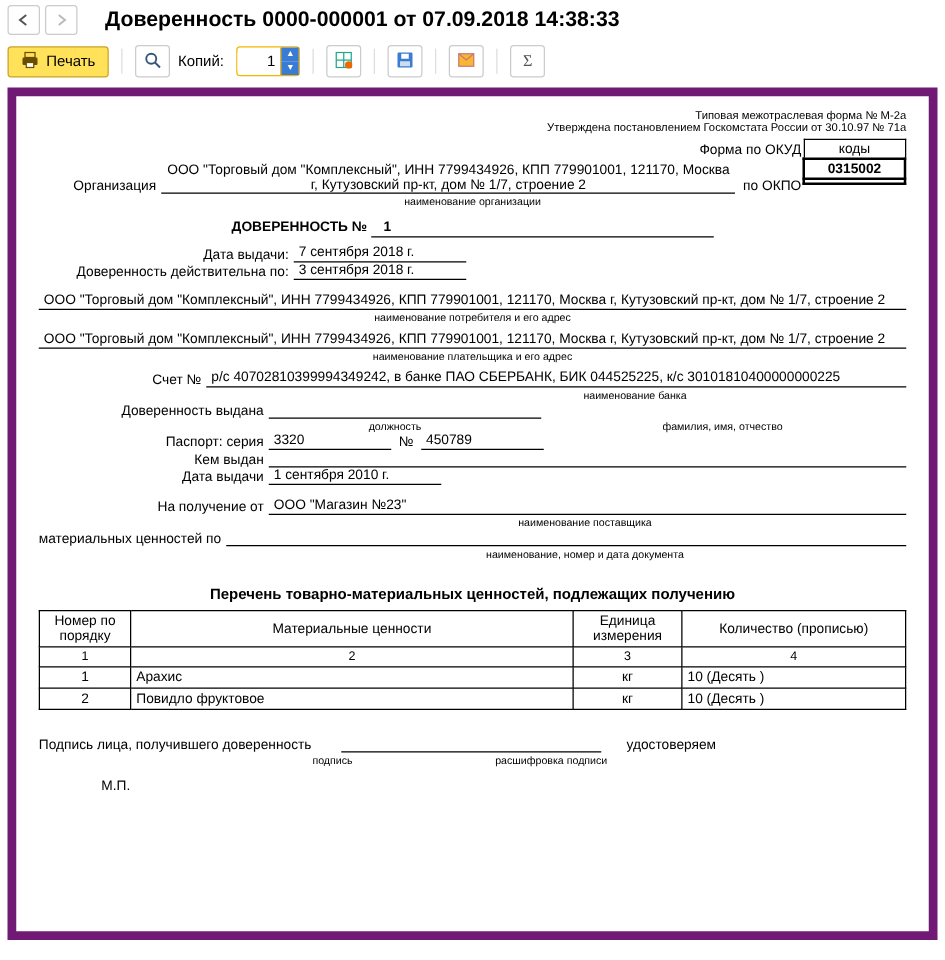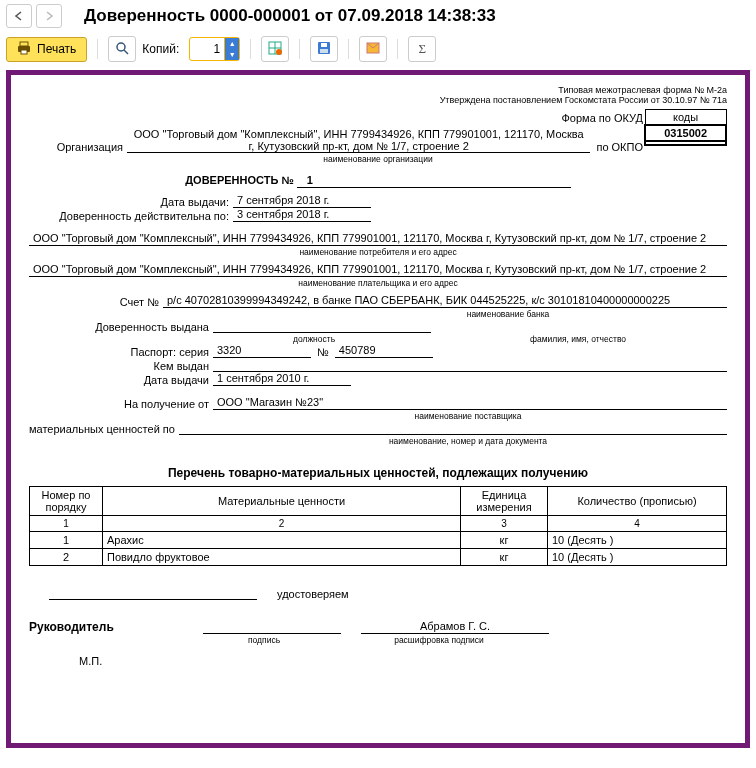--- a/index.html
+++ b/index.html
@@ -7,21 +7,21 @@
   .nav-btn { width:24px; height:22px; border:1px solid #ccc; border-radius:3px; background:#fff; display:flex; align-items:center; justify-content:center; cursor:pointer; }
   .doc-title { font-size:17px; font-weight:bold; margin-left:18px; font-family: Arial; }
   .action-bar { display:flex; align-items:center; gap:6px; padding:4px 6px 8px 6px; }
   .print-btn { background:#ffe25a; border:1px solid #c9a227; border-radius:3px; padding:3px 10px; display:flex; align-items:center; gap:6px; font-size:12px; cursor:pointer; }
   .icon-btn { width:26px; height:24px; border:1px solid #ccc; border-radius:3px; background:#fff; display:flex; align-items:center; justify-content:center; cursor:pointer; }
   .copies-ctrl { display:flex; align-items:center; border:1px solid #f5b400; border-radius:3px; height:22px; }
   .copies-ctrl input { width:26px; border:none; outline:none; text-align:right; padding:0 4px; font-size:12px; }
   .spin { display:flex; flex-direction:column; border-left:1px solid #f5b400; }
   .spin div { width:14px; height:11px; display:flex; align-items:center; justify-content:center; font-size:7px; background:#3a7bd5; color:#fff; cursor:pointer; }
   .vsep { width:1px; height:20px; background:#ddd; margin:0 4px; }
-  .sheet { border:5px solid #701a75; margin:0 6px 6px 6px; padding:10px 18px 18px 18px; min-height:640px; }
+  .sheet { border:7px solid #701a75; margin:0 6px 6px 6px; padding:10px 18px 18px 18px; min-height:640px; }
   .right { text-align:right; }
   .center { text-align:center; }
   .small { font-size:9px; }
   .codes-box { display:inline-block; }
   .codes-box table { border-collapse:collapse; }
   .codes-box td { border:2px solid #000; padding:1px 18px; font-size:11px; text-align:center; }
   .codes-box .hdr { border:1px solid #000; font-weight:normal; }
   .codes-box .bold { font-weight:bold; }
   .formrow { display:flex; align-items:flex-end; }
   .ul { border-bottom:1px solid #000; display:inline-block; padding:0 4px 0px 4px; min-height:13px; }
@@ -237,31 +237,25 @@
         <tr>
           <td style="text-align: center;">2</td>
           <td>Повидло фруктовое</td>
           <td style="text-align: center;">кг</td>
           <td>10 (Десять )</td>
         </tr>
       </tbody>
   </table>
 
   <div class="flex mt20" style="align-items:flex-end">
+    <span class="lbl">Подпись лица, получившего доверенность</span>
     <span class="ul" style="width:200px; margin:0 20px"></span>
     <span class="lbl">удостоверяем</span>
   </div>
 
-  <div class="flex mt20" style="align-items:flex-end">
-    <span class="lbl" style="font-weight:bold; font-size:12px; width:110px">Руководитель</span>
-    <span style="width:60px"></span>
-    <span class="ul" style="width:130px"></span>
-    <span style="width:20px"></span>
-    <span class="ul" style="width:180px; text-align:center">Абрамов Г. С.</span>
-  </div>
   <div class="flex">
     <span style="width:170px"></span>
     <span class="field-caption" style="width:130px">подпись</span>
     <span style="width:20px"></span>
     <span class="field-caption" style="width:180px">расшифровка подписи</span>
   </div>
 
   <div class="mt10" style="margin-left:50px">М.П.</div>
 </div>
 

